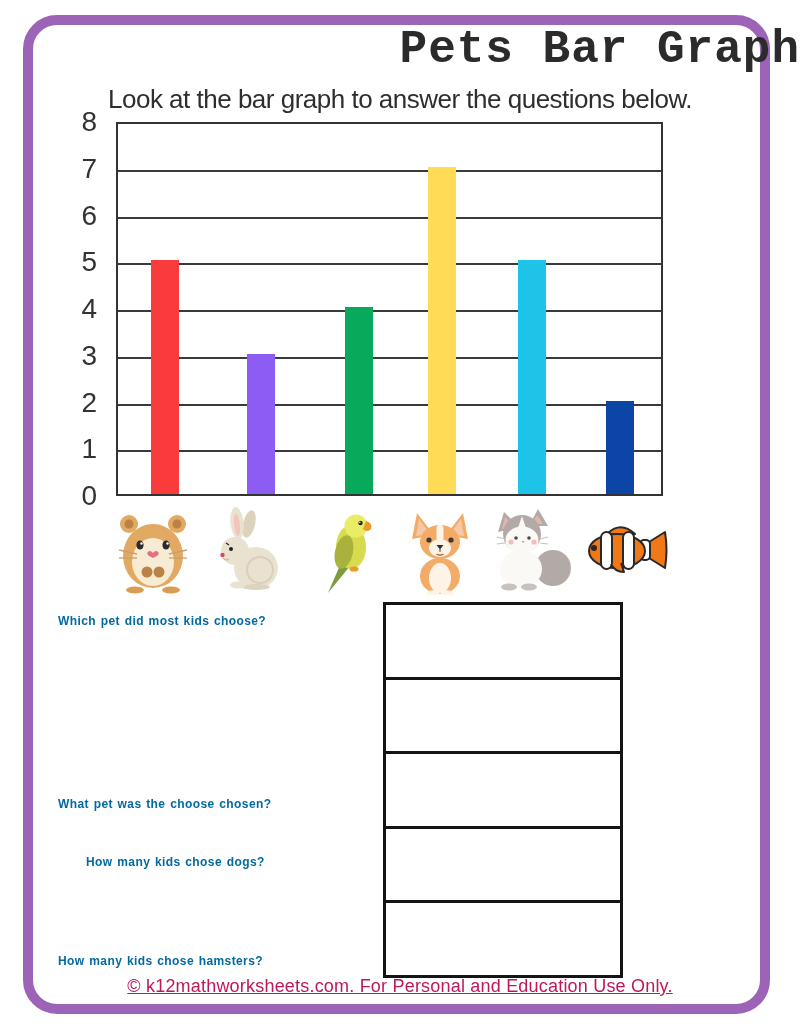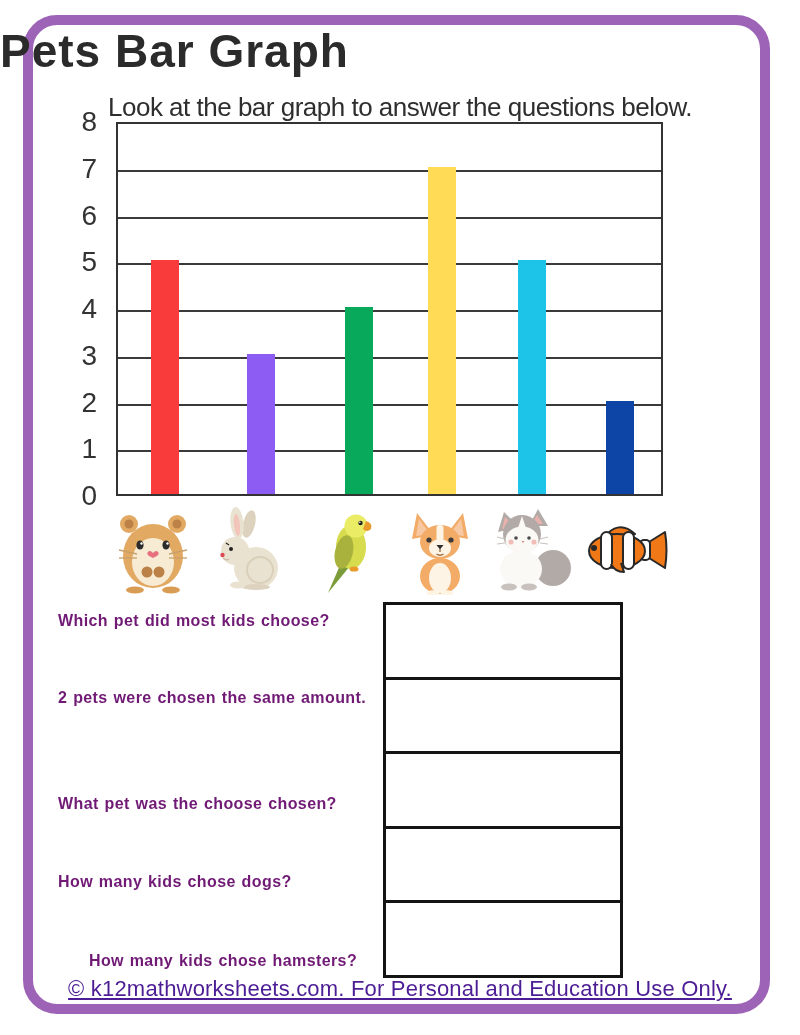--- a/index.html
+++ b/index.html
@@ -7,61 +7,61 @@
   .page {
     position:relative; width:800px; height:1035px;
     background:#ffffff; overflow:hidden;
     font-family:"Liberation Sans", sans-serif;
   }
   .frame {
     position:absolute; left:23px; top:15px; width:747px; height:999px;
     border:10px solid #9C63B6; border-radius:34px; background:#ffffff;
   }
   .title {
-    position:absolute; left:0; top:24px; width:800px; text-align:left;
-    font-family:Liberation Sans, sans-serif; font-weight:bold;
+    position:absolute; left:0; top:24px; width:800px; text-align:right;
+    font-family:Liberation Mono, monospace; font-weight:bold;
     font-size:46px; letter-spacing:1px; color:#2b2b2b;
   }
   .subtitle {
     position:absolute; left:0; top:84px; width:800px; text-align:center;
     font-family:"Liberation Sans", sans-serif;
-    font-size:26px; letter-spacing:-0.5px; color:#2e2e2e;margin-top:8px;
+    font-size:26px; letter-spacing:-0.5px; color:#2e2e2e;
   }
   .chart {
     position:absolute; left:116px; top:122px; width:547px; height:374px;
     border:2px solid #333333; background:#ffffff;
   }
   .gridline {
     position:absolute; left:0; width:100%; height:2px; background:#3a3a3a;
   }
   .bar { position:absolute; bottom:0; width:28px; z-index:2; }
   .yaxis { position:absolute; left:50px; top:122px; width:47px; height:374px; }
   .ytick {
     position:absolute; right:0; width:100%; text-align:right;
     font-size:28px; line-height:34px; color:#333333;
   }
   .animals { position:absolute; left:0; top:507px; width:800px; height:88px; }
   .animal { position:absolute; }
   .questions-label {
     position:absolute; left:58px; width:330px;
-    font-weight:bold; font-size:16px; line-height:28px;
-    letter-spacing:0.4px; word-spacing:1px; color:#701a75;
+    font-weight:bold; font-size:12px; line-height:28px;
+    letter-spacing:0.4px; word-spacing:1px; color:#0369a1;
   }
   .answer-grid {
     position:absolute; left:383px; top:602px; width:240px; height:376px;
     border:3px solid #141414; display:flex; flex-direction:column;
     background:#ffffff;
   }
   .answer-cell { flex:1; border-bottom:3px solid #141414; background:#ffffff; }
   .answer-cell:last-child { border-bottom:none; }
   .footer {
     position:absolute; left:0; top:976px; width:800px; text-align:center;
   }
   .footer a {
-    font-size:22px; color:#4c1d95; text-decoration:underline;
+    font-size:18px; color:#be185d; text-decoration:underline;
     letter-spacing:0.2px;
   }
 </style>
 </head>
 <body>
 
 <div class="page">
   <div class="frame"></div>
 
   <div class="title">Pets Bar Graph</div>
@@ -214,29 +214,28 @@
         <circle cx="13" cy="29" r="3" fill="#282828"></circle>
       </svg>
     </div>
   </div>
 
   <div id="questions">
       <div class="questions-label" style="top: 607px;">
         <div>Which pet did most kids choose?</div>
       </div>
       <div class="questions-label" style="top: 684px;">
-        <div>2 pets were chosen the same amount.</div>
       </div>
       <div class="questions-label" style="top: 790px;">
         <div>What pet was the choose chosen?</div>
       </div>
-      <div class="questions-label" style="top: 868px;">
+      <div class="questions-label" style="top: 848px; margin-left: 28px;">
         <div>How many kids chose dogs?</div>
       </div>
-      <div class="questions-label" style="top: 947px; text-align: center;">
+      <div class="questions-label" style="top: 947px;">
         <div>How many kids chose hamsters?</div>
       </div>
     </div>
 
   <div class="answer-grid" id="answer-grid">
       <div class="answer-cell"></div>
       <div class="answer-cell"></div>
       <div class="answer-cell"></div>
       <div class="answer-cell"></div>
       <div class="answer-cell"></div>

